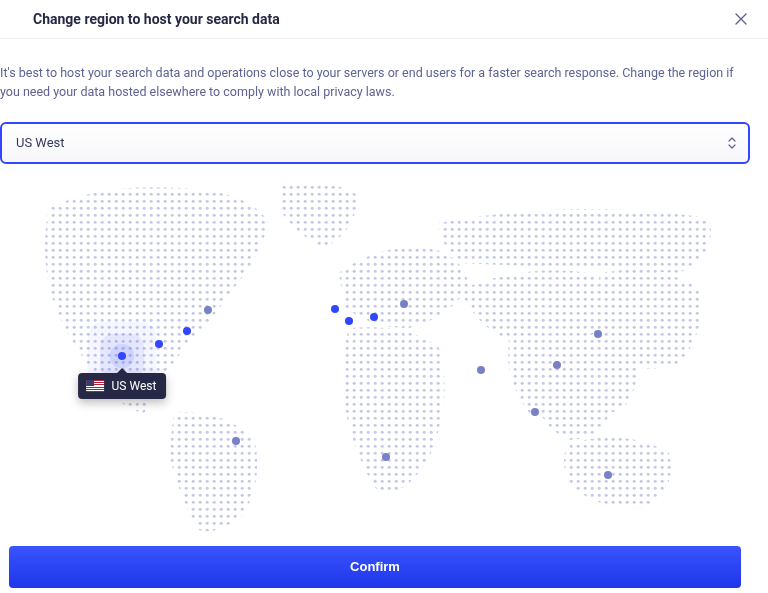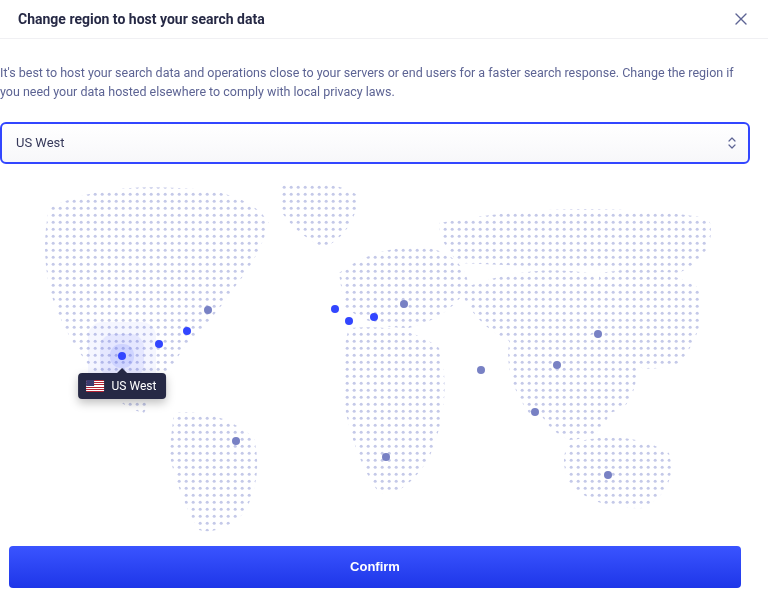--- a/index.html
+++ b/index.html
@@ -8,21 +8,21 @@
     background: #fff;
     width: 768px;
     height: 593px;
     overflow: hidden;
     color: #36395a;
   }
   .header {
     display: flex;
     justify-content: space-between;
     align-items: center;
-    padding: 10px 18px 10px 18px;
+    padding: 10px 18px 10px 33px;
     border-bottom: 1px solid #f0f0f3;
   }
   .header-title {
     font-size: 14px;
     font-weight: 700;
     color: #262945;
   }
   .close-btn {
     width: 18px; height: 18px;
     display: flex; align-items: center; justify-content: center;

